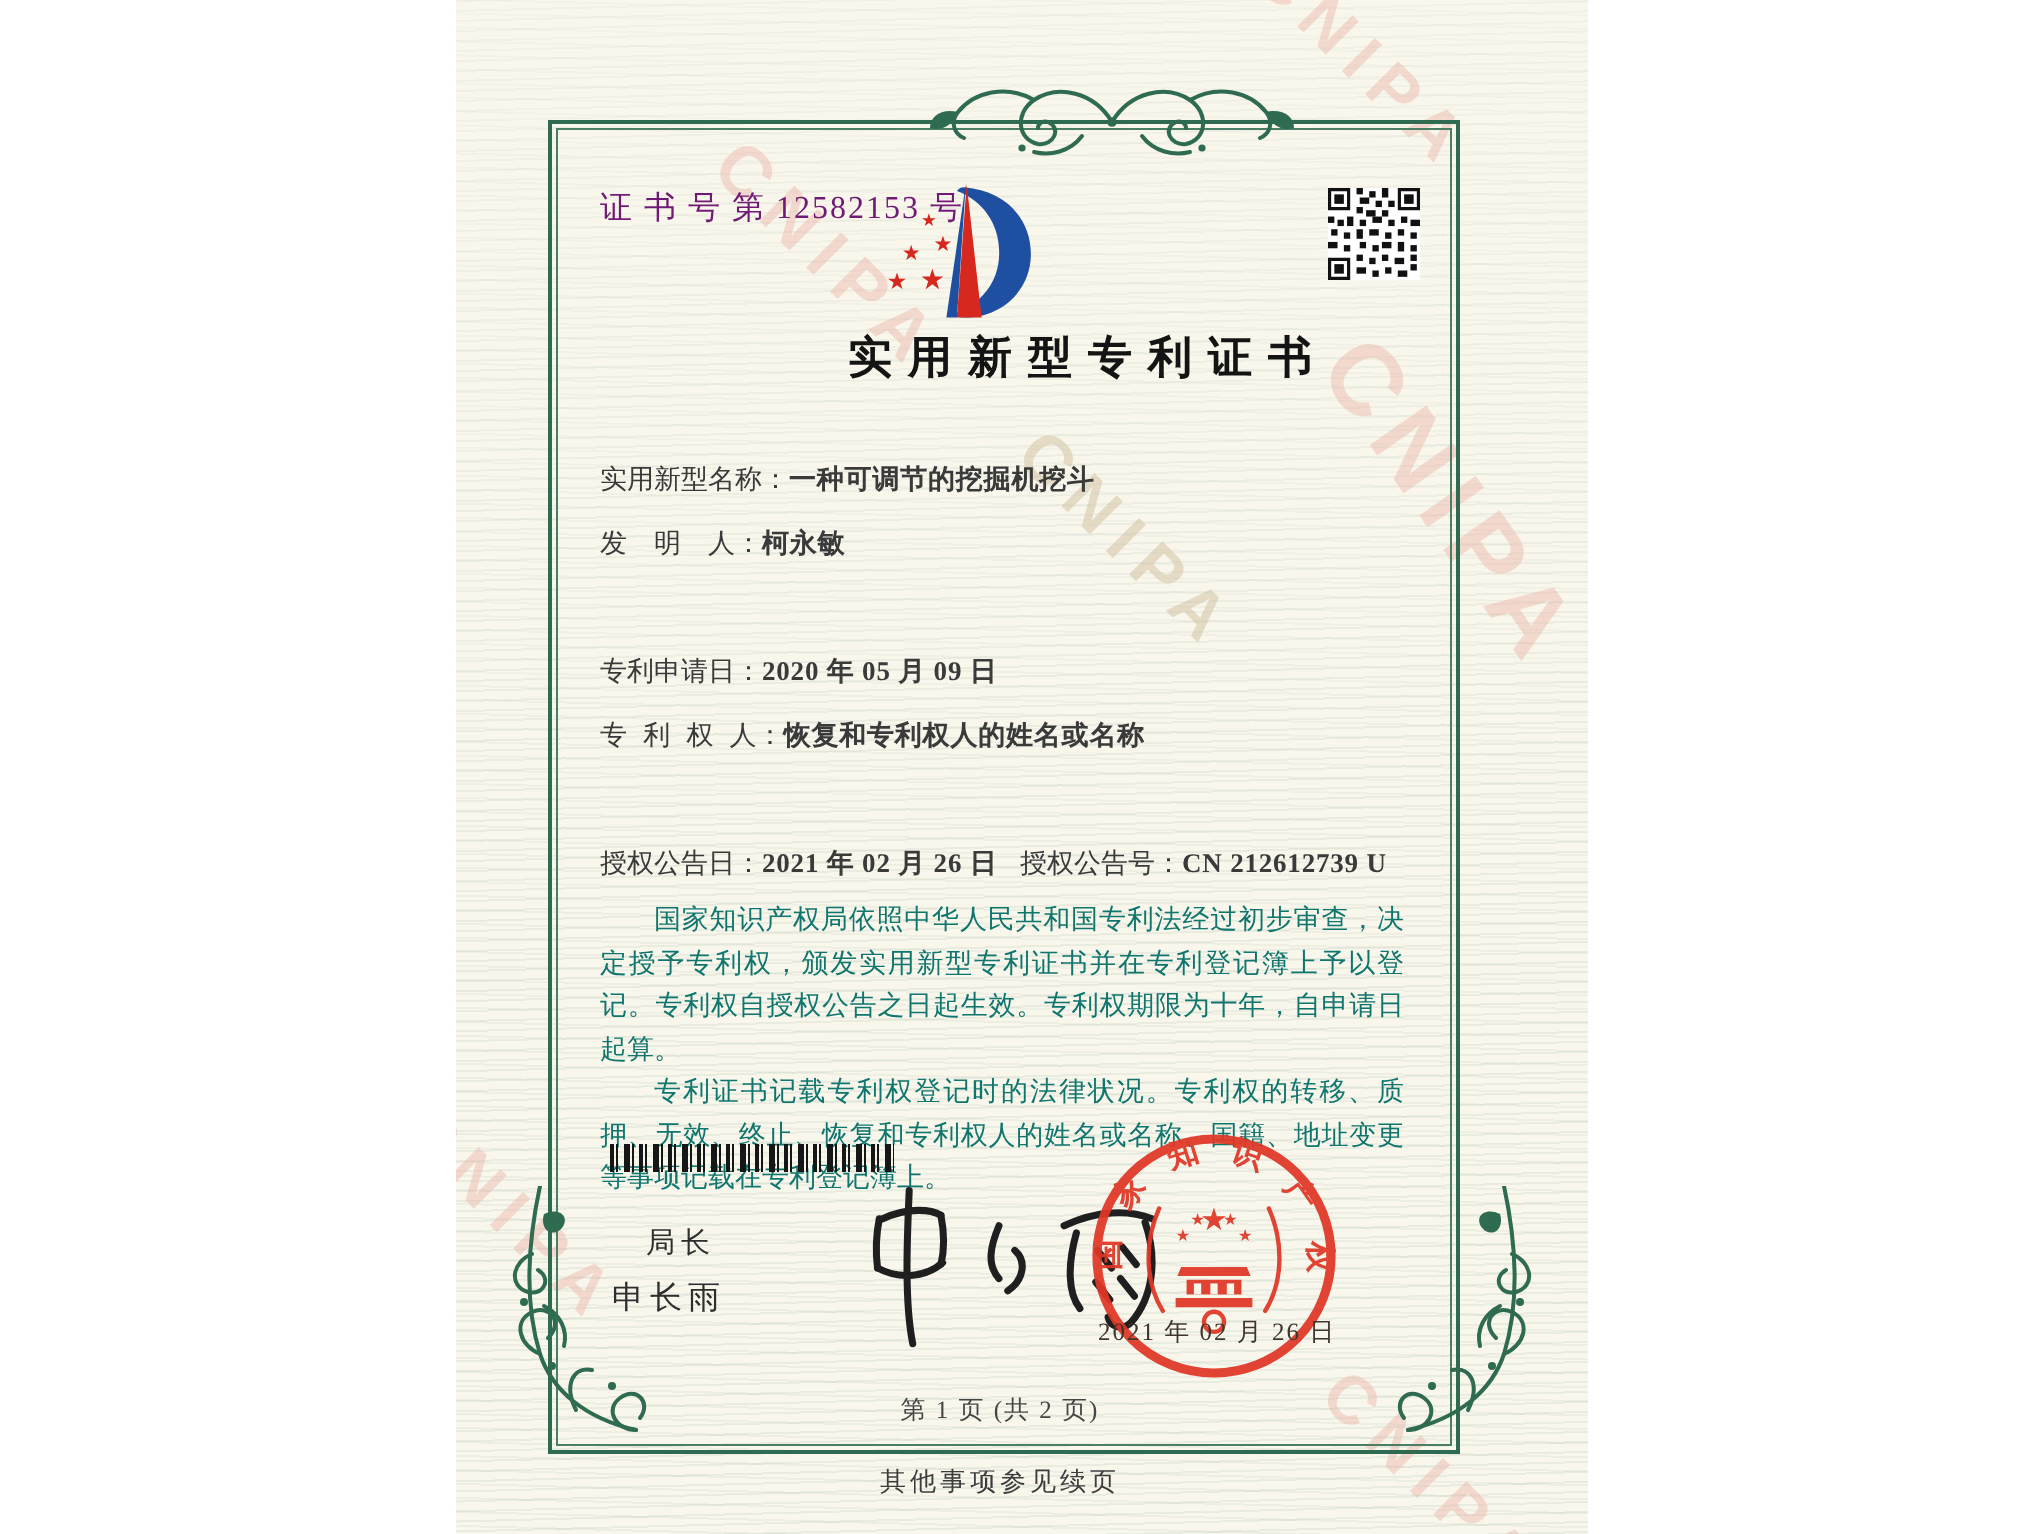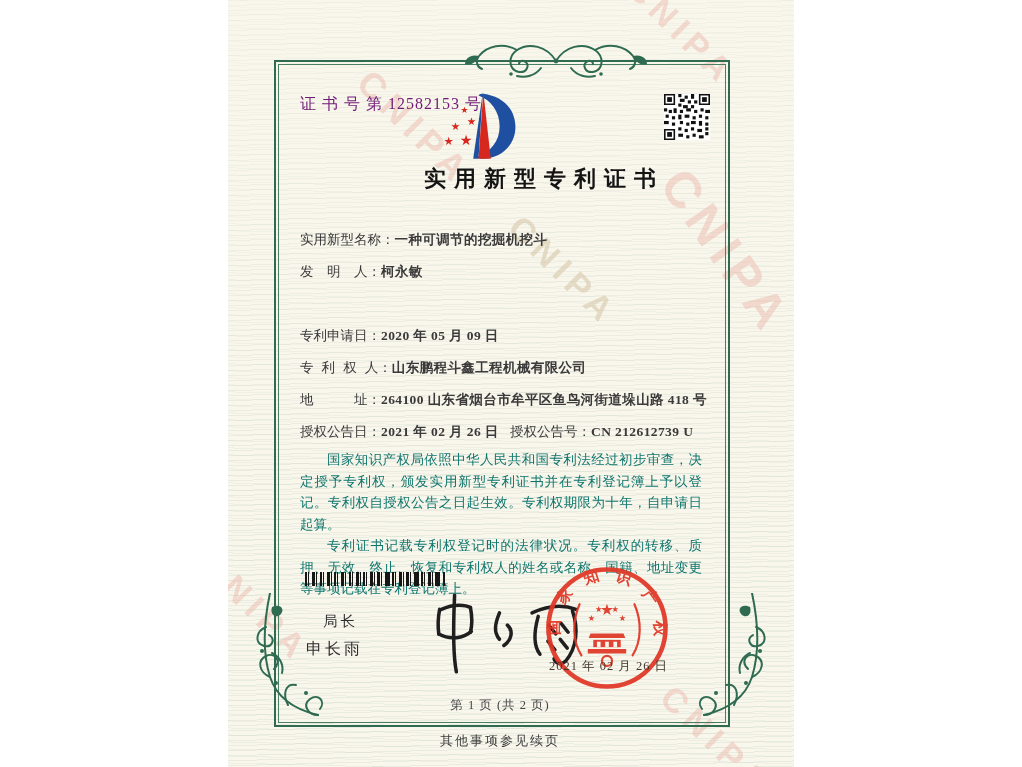--- a/index.html
+++ b/index.html
@@ -190,24 +190,21 @@
     <div class="field" style="top:231px;">
       <span class="f-label">实用新型名称：</span><span class="f-value">一种可调节的挖掘机挖斗</span>
     </div>
     <div class="field" style="top:263px;">
       <span class="f-label">发　明　人：</span><span class="f-value">柯永敏</span>
     </div>
     <div class="field" style="top:327px;">
       <span class="f-label">专利申请日：</span><span class="f-value">2020 年 05 月 09 日</span>
     </div>
     <div class="field" style="top:359px;">
-      <span class="f-label">专 利 权 人：</span><span class="f-value">山东鹏程斗鑫工程机械有限公司</span>
-    </div>
-    <div class="field" style="top:391px;">
-      <span class="f-label">地　　　址：</span><span class="f-value">264100 山东省烟台市牟平区鱼鸟河街道垛山路 418 号</span>
+      <span class="f-label">专 利 权 人：</span><span class="f-value">恢复和专利权人的姓名或名称</span>
     </div>
     <div class="field" style="top:423px;">
       <span class="f-label">授权公告日：</span><span class="f-value">2021 年 02 月 26 日</span>
       <span class="grant2">
         <span class="f-label">授权公告号：</span><span class="f-value">CN 212612739 U</span>
       </span>
     </div>
 
     <div class="paras">
       <p>国家知识产权局依照中华人民共和国专利法经过初步审查，决定授予专利权，颁发实用新型专利证书并在专利登记簿上予以登记。专利权自授权公告之日起生效。专利权期限为十年，自申请日起算。</p>

